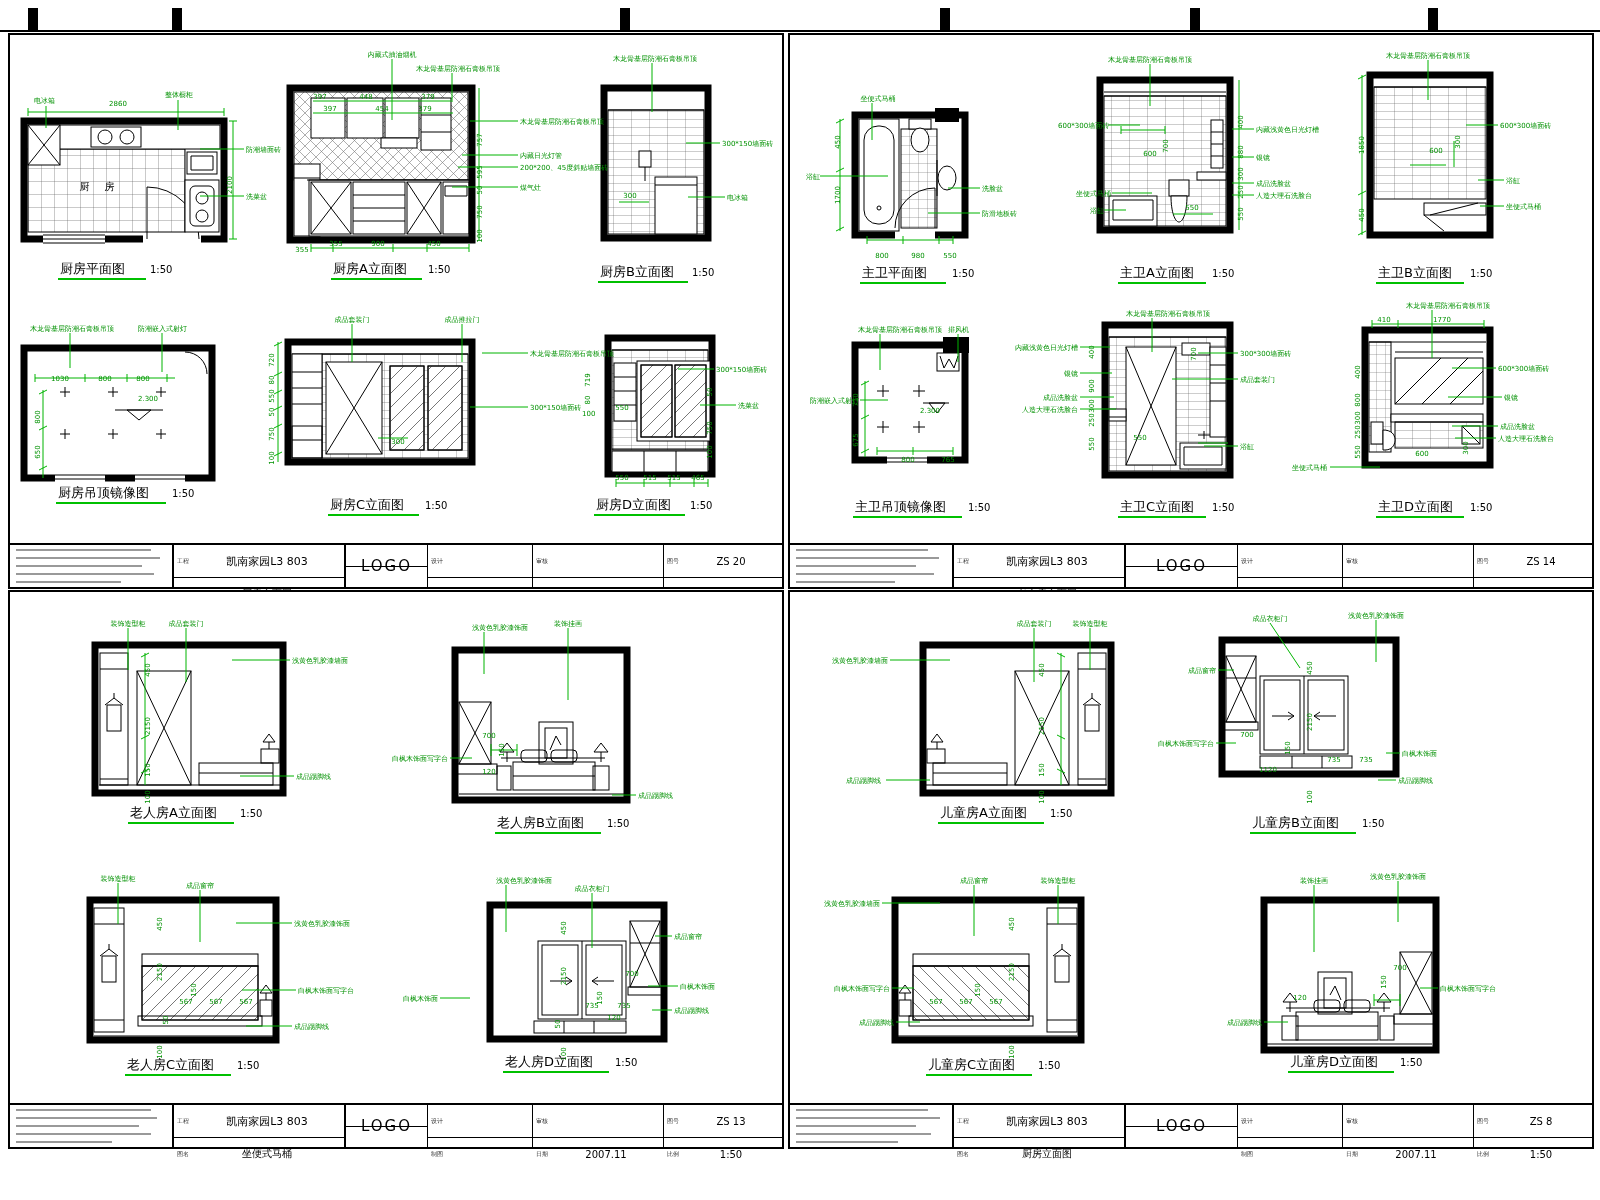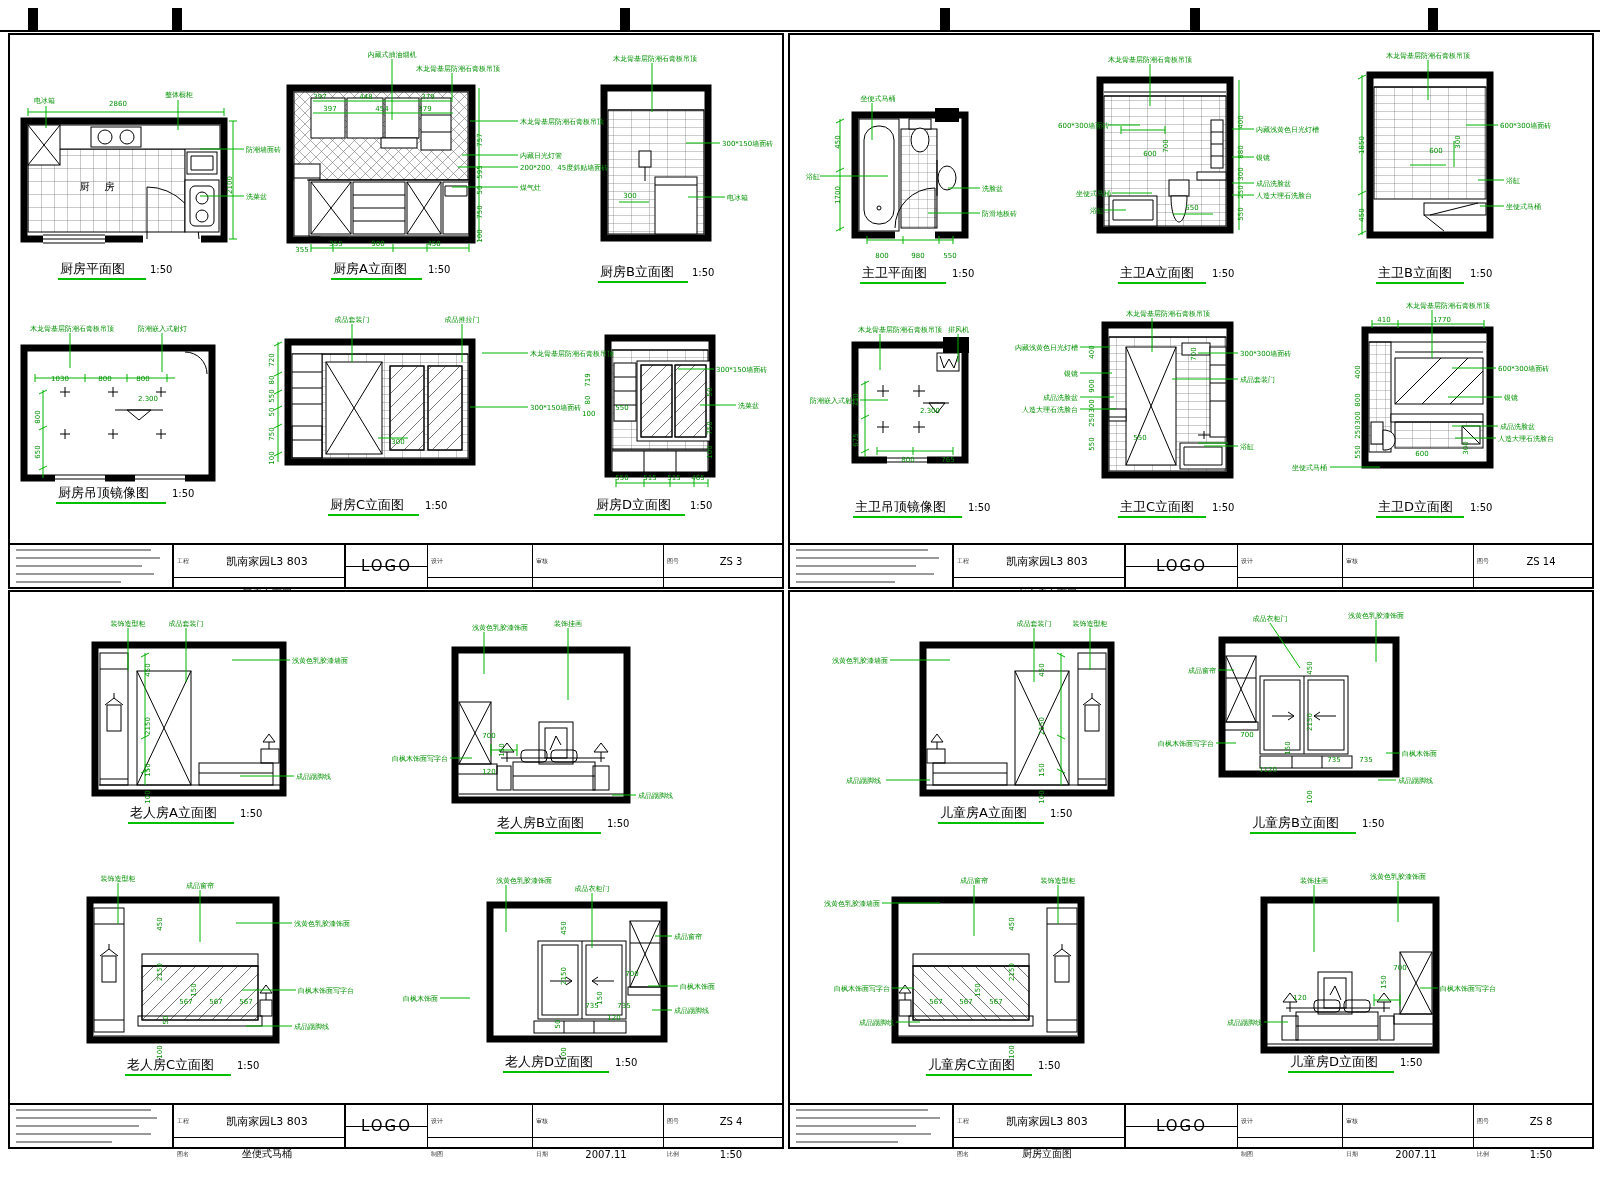--- a/index.html
+++ b/index.html
@@ -108,21 +108,21 @@
           <span class="tb-mini">审核</span>
         </div>
       <div class="tb-row">
           <span class="tb-mini">日期</span>
           <span class="tb-val">2007.11</span>
         </div>
     </div>
     <div class="tb-cell tb-n">
       <div class="tb-row">
           <span class="tb-mini">图号</span>
-          <span class="tb-val">ZS 3</span>
+          <span class="tb-val">ZS 20</span>
         </div>
       <div class="tb-row">
           <span class="tb-mini">比例</span>
           <span class="tb-val">1:50</span>
         </div>
     </div>
   </div>
 </div>
 
 <div class="quad" id="q2">
@@ -214,21 +214,21 @@
           <span class="tb-mini">审核</span>
         </div>
       <div class="tb-row">
           <span class="tb-mini">日期</span>
           <span class="tb-val">2007.11</span>
         </div>
     </div>
     <div class="tb-cell tb-n">
       <div class="tb-row">
           <span class="tb-mini">图号</span>
-          <span class="tb-val">ZS 4</span>
+          <span class="tb-val">ZS 13</span>
         </div>
       <div class="tb-row">
           <span class="tb-mini">比例</span>
           <span class="tb-val">1:50</span>
         </div>
     </div>
   </div>
 </div>
 
 <div class="quad" id="q4">

